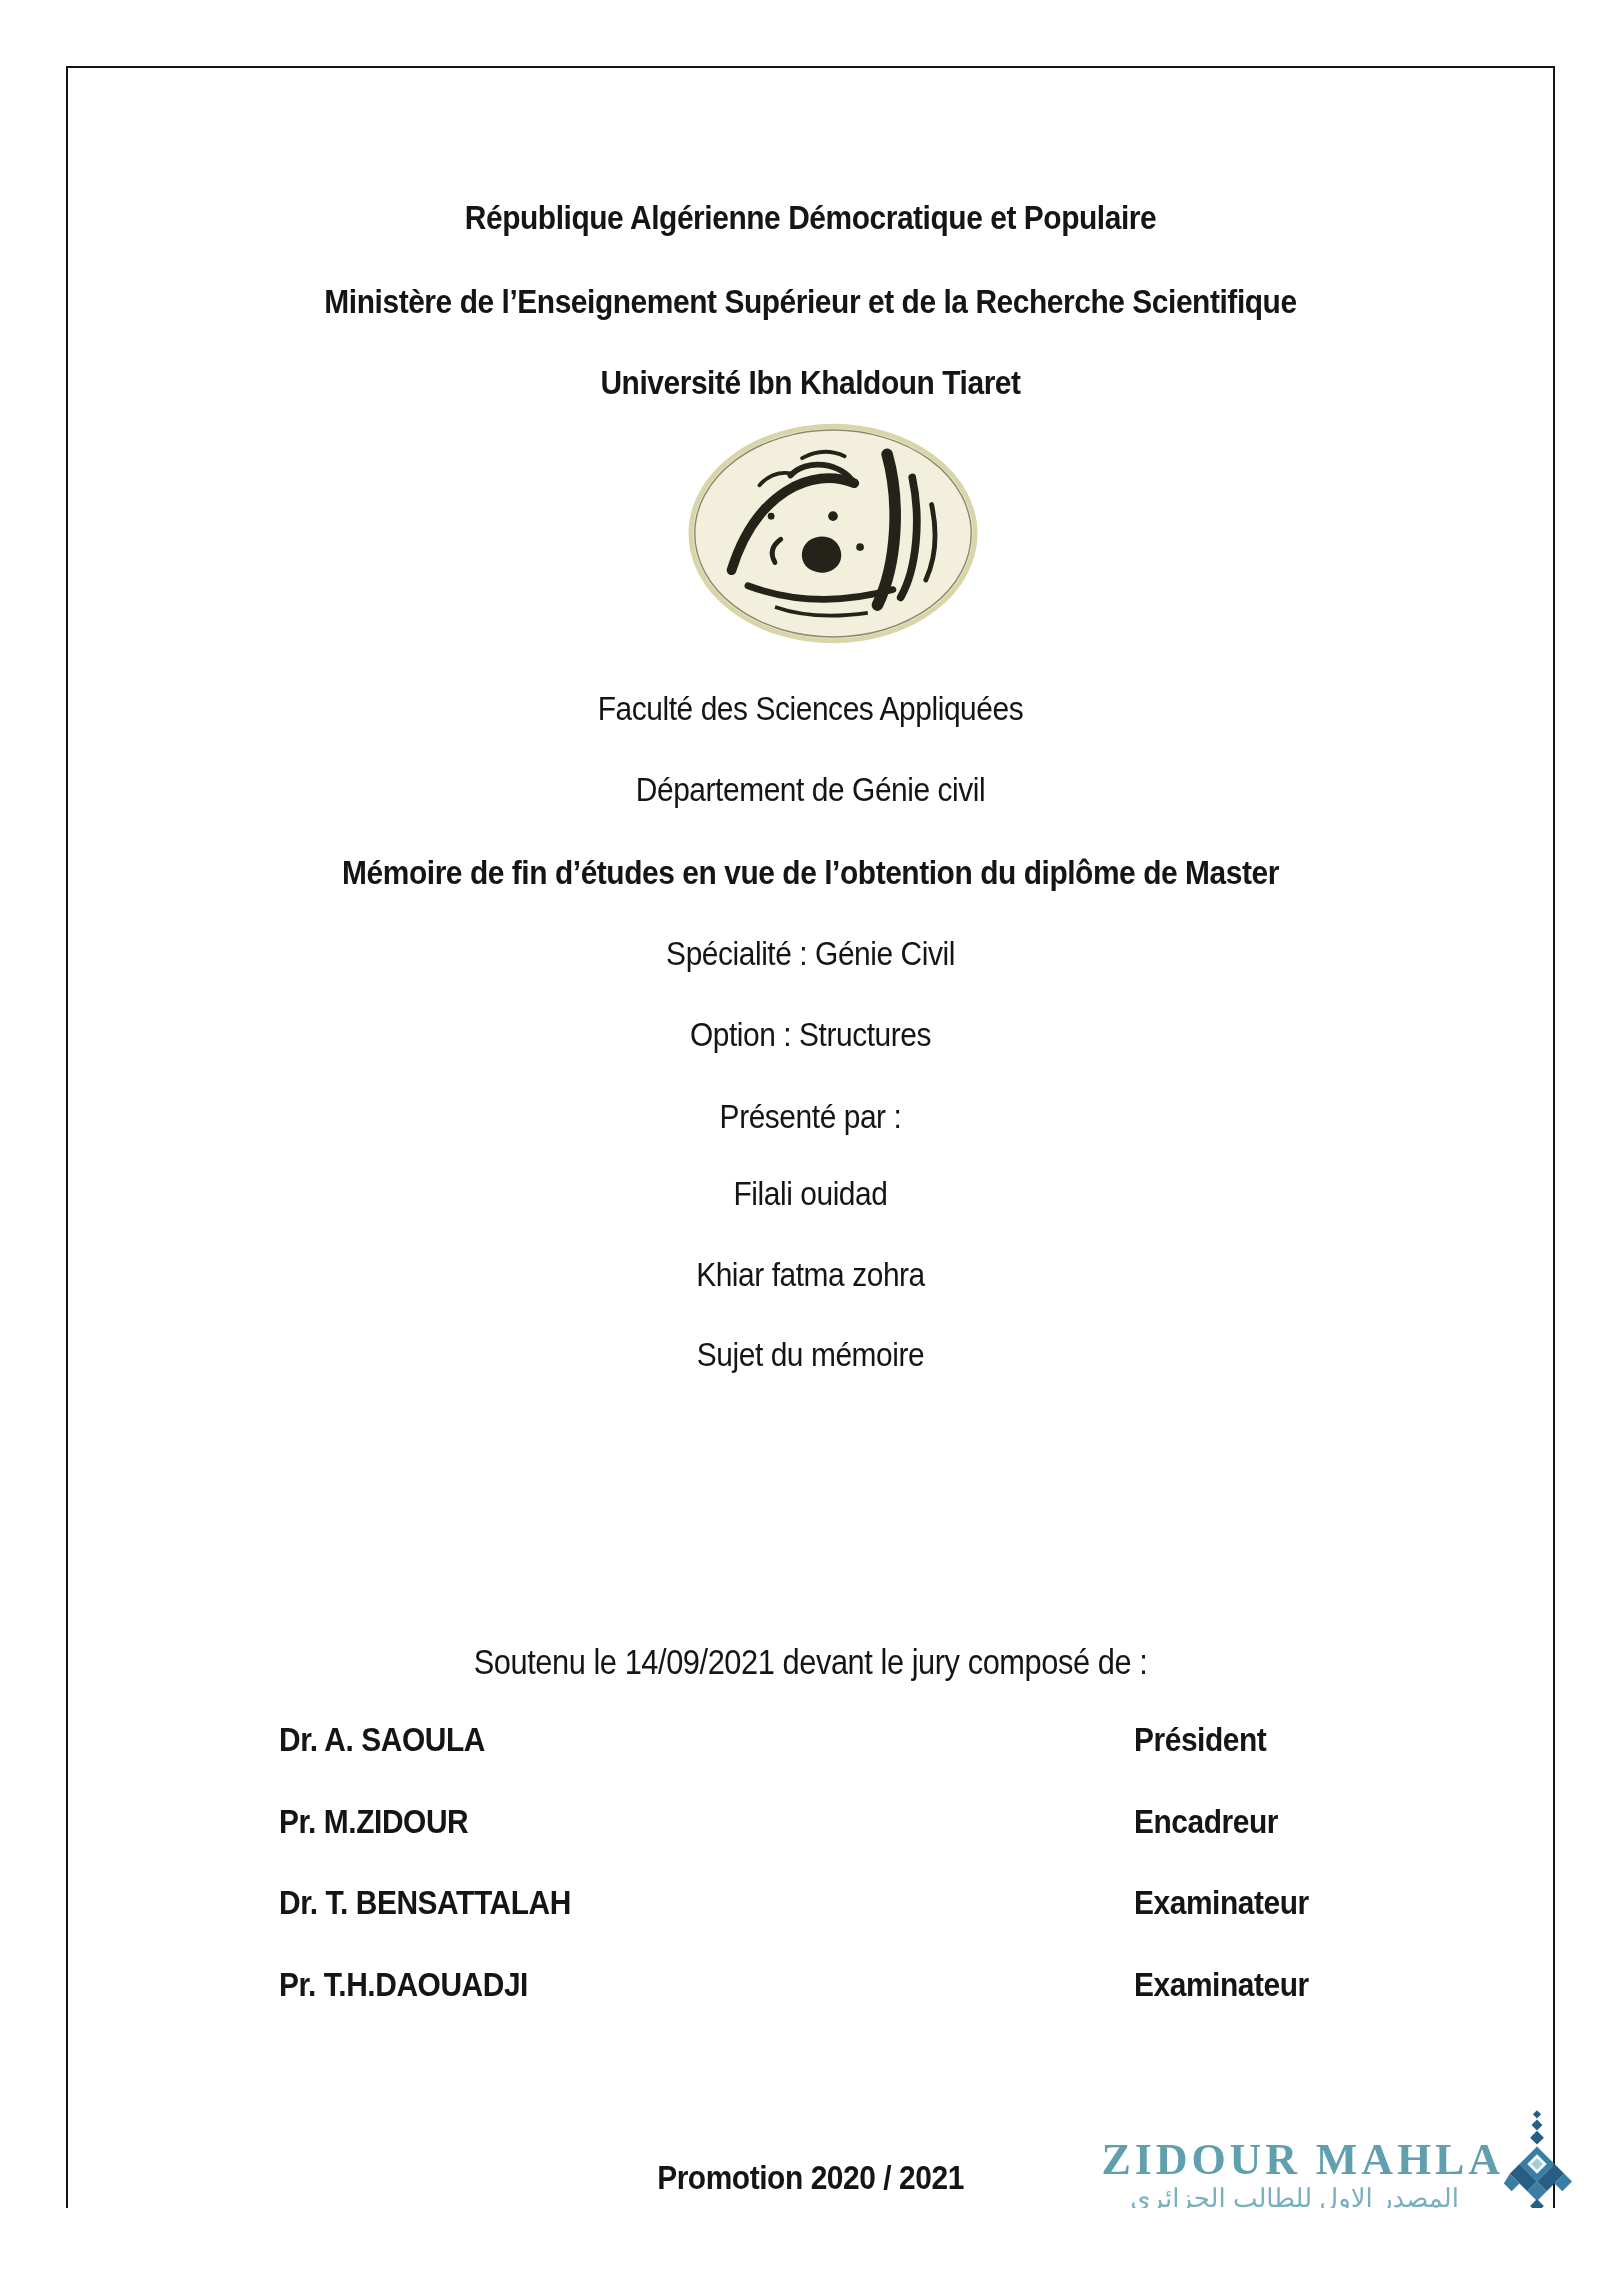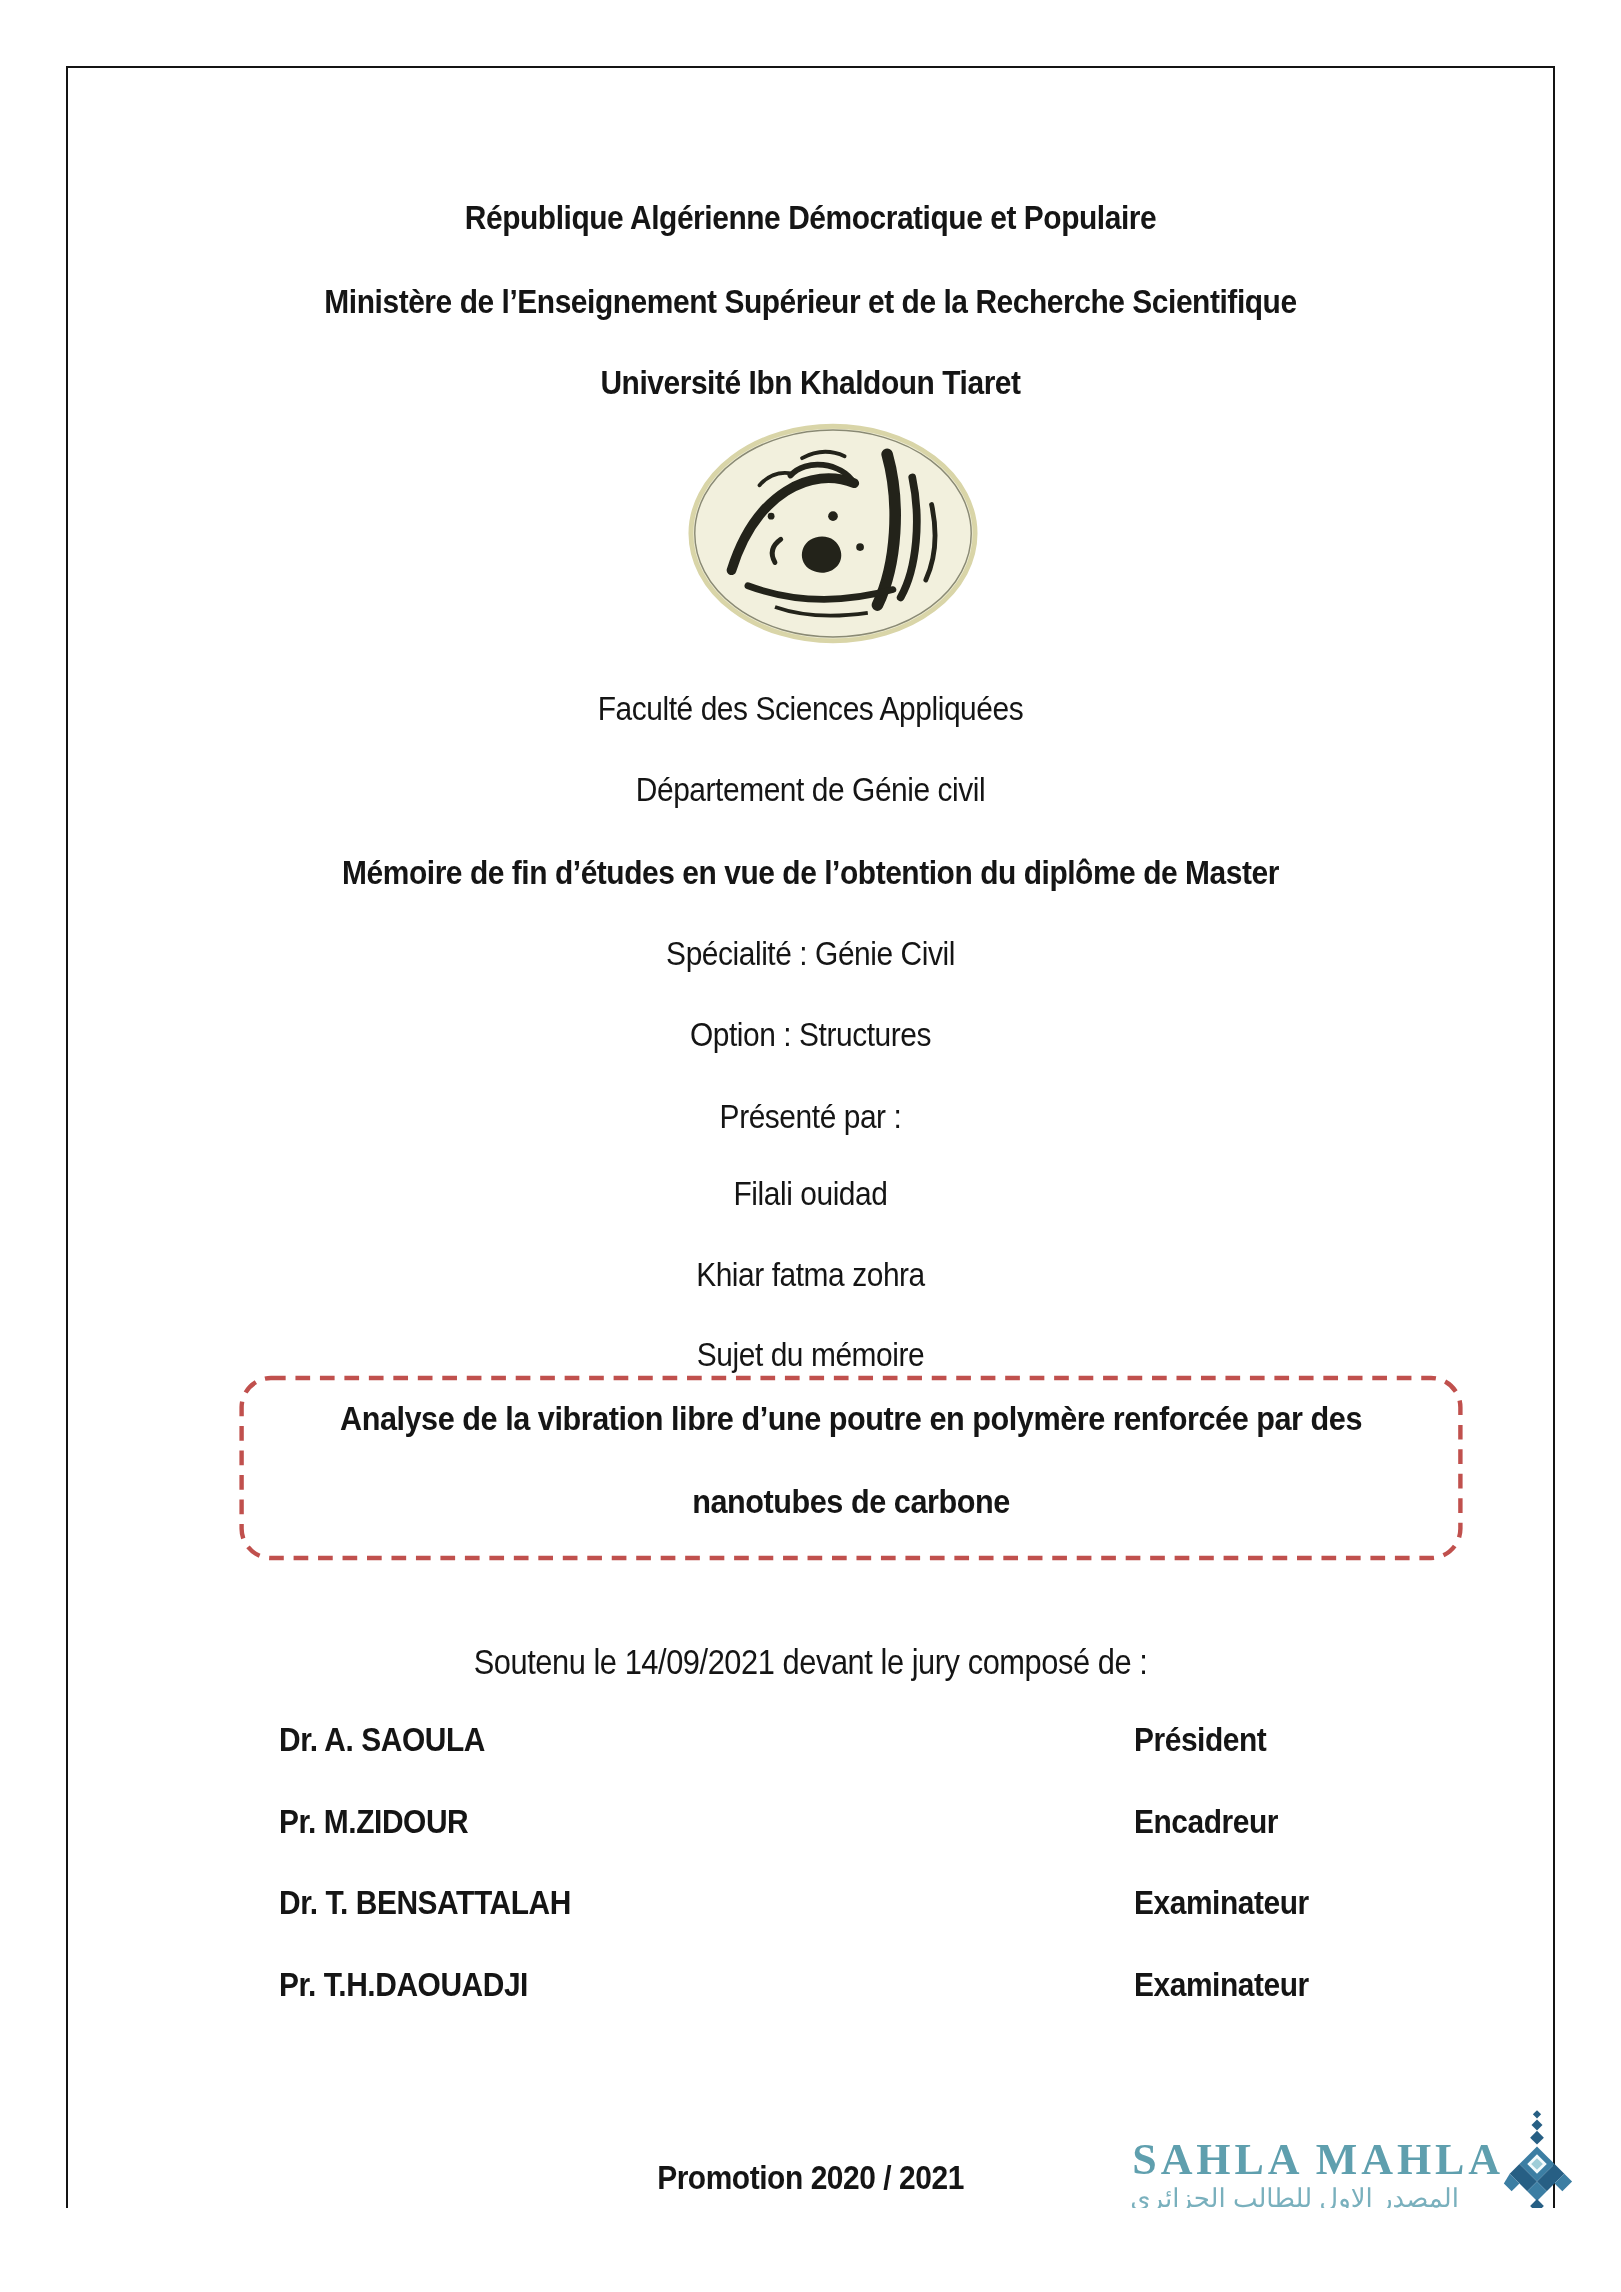--- a/index.html
+++ b/index.html
@@ -79,27 +79,20 @@
   <div class="line" style="top:687px">Faculté des Sciences Appliquées</div>
   <div class="line" style="top:768px">Département de Génie civil</div>
   <div class="line bold" style="top:851px">Mémoire de fin d’études en vue de l’obtention du diplôme de Master</div>
   <div class="line" style="top:932px">Spécialité : Génie Civil</div>
   <div class="line" style="top:1013px">Option : Structures</div>
   <div class="line" style="top:1095px">Présenté par :</div>
   <div class="line" style="top:1172px">Filali ouidad</div>
   <div class="line" style="top:1253px">Khiar fatma zohra</div>
   <div class="line" style="top:1333px">Sujet du mémoire</div>
 
-  <div class="subject-box">
-    <svg class="box-border" width="1226" height="186" viewBox="0 0 1251 190" aria-hidden="true">
-      <rect x="3" y="3" width="1245" height="184" rx="30" ry="30" fill="none" stroke="#c0504d" stroke-width="4.5" stroke-dasharray="15 10"></rect>
-    </svg>
-    <div class="subject-line" style="top:21.6px">Analyse de la vibration libre d’une poutre en polymère renforcée par des</div>
-    <div class="subject-line" style="top:105px">nanotubes de carbone</div>
-  </div>
 
   <div class="line" style="top:1640px;font-size:35px">Soutenu le 14/09/2021 devant le jury composé de :</div>
 
   <div>
     <div class="jury-row" style="top:1718px">
       <span class="jury-name">Dr. A. SAOULA</span>
       <span class="jury-role">Président</span>
     </div>
     <div class="jury-row" style="top:1800px">
       <span class="jury-name">Pr. M.ZIDOUR</span>
@@ -111,21 +104,21 @@
     </div>
     <div class="jury-row" style="top:1963px">
       <span class="jury-name">Pr. T.H.DAOUADJI</span>
       <span class="jury-role">Examinateur</span>
     </div>
   </div>
 
   <div class="line bold" style="top:2156px">Promotion 2020 / 2021</div>
 
   <div class="watermark">
-    <div class="brand">SAHLA MAHLA</div>
+    <div class="brand">ZIDOUR MAHLA</div>
     <div class="brand-ar">المصدر الاول للطالب الجزائري</div>
   </div>
 
   <svg class="mark" viewBox="0 0 80 112" aria-hidden="true">
     <g>
       <rect x="37" y="2" width="6" height="6" transform="rotate(45 40 5)" fill="#275f84"></rect>
       <rect x="36" y="12" width="8" height="8" transform="rotate(45 40 16)" fill="#275f84"></rect>
       <rect x="35" y="24" width="10" height="10" transform="rotate(45 40 29)" fill="#275f84"></rect>
       <path d="M40 38 L58 56 L40 74 L22 56 Z" fill="#3c7ea3"></path>
       <path d="M40 46 L50 56 L40 66 L30 56 Z" fill="#f5fbfc"></path>

